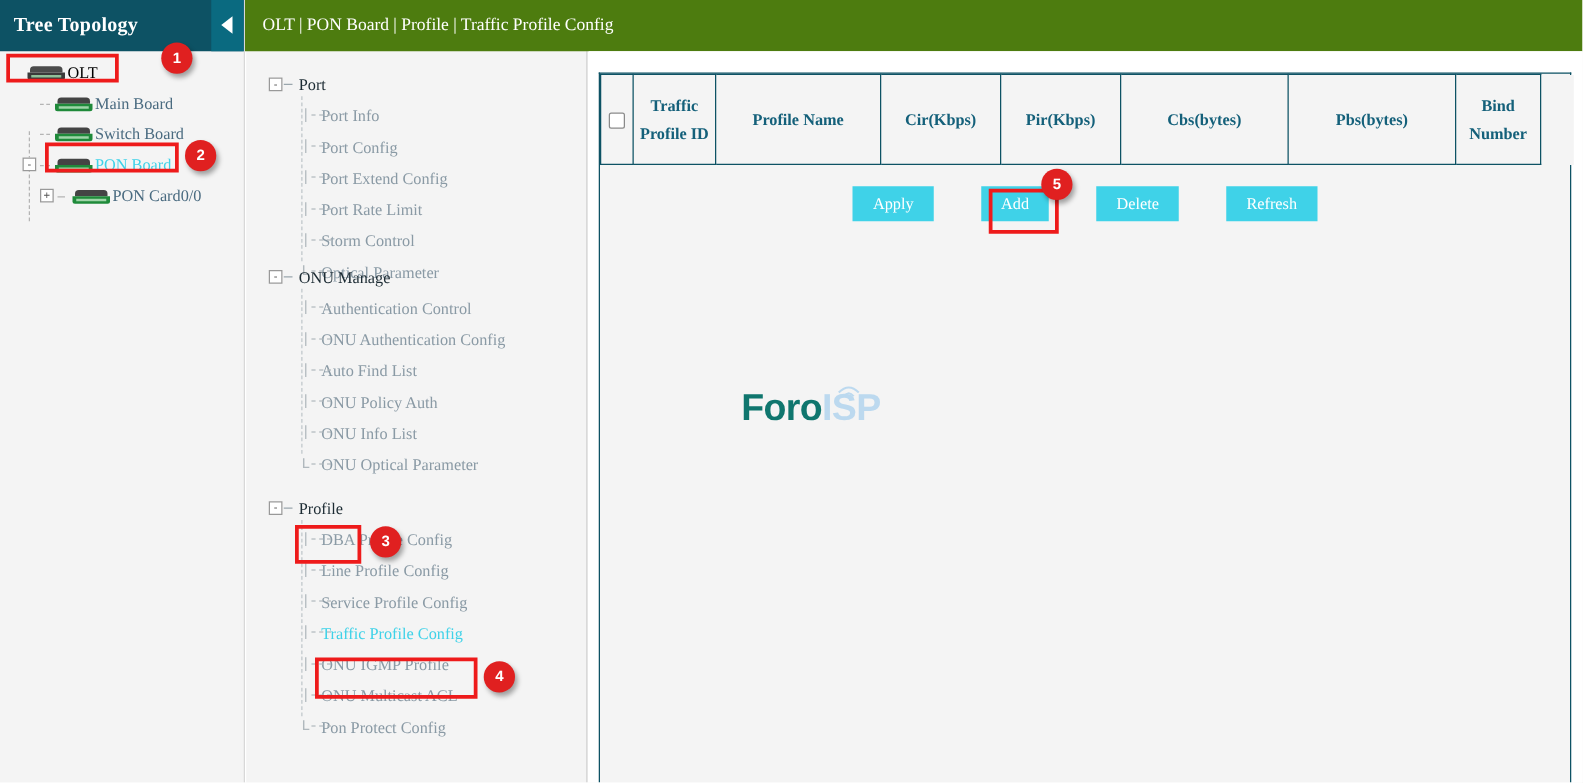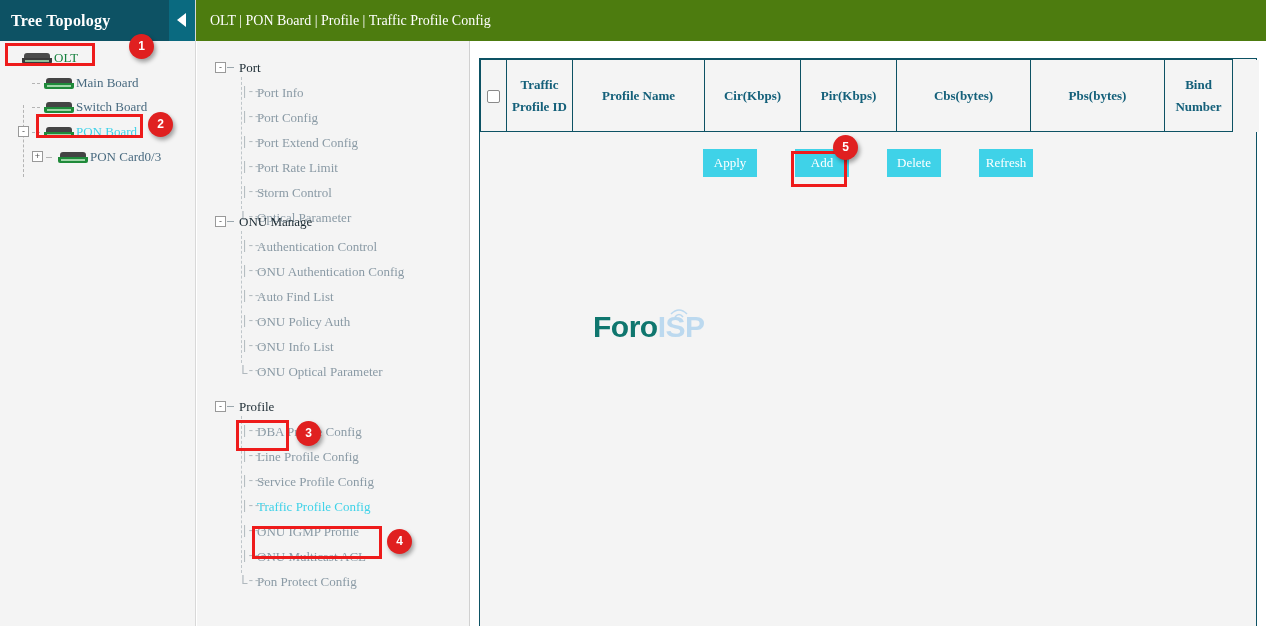--- a/index.html
+++ b/index.html
@@ -41,21 +41,21 @@
     width: 0; height: 0;
     border-top: 7px solid transparent;
     border-bottom: 7px solid transparent;
     border-right: 9px solid #ffffff;
   }
   #tree-body { position: relative; padding-top: 4px; }
 
   .tnode { position: relative; height: 24px; line-height: 24px; font-size: 13px; white-space: nowrap; }
   .tnode .lbl { color: #4a6b80; }
   .tnode.sel .lbl { color: #3fd2e8; }
-  .tnode.root .lbl { color: #15803d; }
+  .tnode.root .lbl { color: #000000; }
 
   .dev-ico {
     display: inline-block; position: relative;
     width: 30px; height: 11px; vertical-align: -2px; margin-right: 2px;
   }
   .dev-ico .top {
     position: absolute; left: 2px; top: 0; width: 26px; height: 5px;
     background: #4b4b4b; border-radius: 3px 3px 0 0;
   }
   .dev-ico .bot {
@@ -136,21 +136,21 @@
   .th2 span { display: block; }
 
   #btnbar { position: absolute; left: 0; top: 90px; width: 100%; text-align: center; }
   .btn {
     display: inline-block;
     background: #3fd2e8;
     color: #ffffff;
     font-size: 13px;
     font-family: "Liberation Serif", serif;
     border: none;
-    padding: 6px 4px;
+    padding: 6px 16px;
     margin: 0 17px;
     cursor: pointer;
     min-width: 54px;
   }
 
   #watermark {
     position: absolute; left: 113px; top: 251px;
     font-family: "Liberation Sans", sans-serif;
     font-size: 30px; font-weight: bold;
     letter-spacing: -.5px;
@@ -222,21 +222,21 @@
         <span class="dev-ico green">
           <span class="top"></span><span class="bot"></span><span class="strip"></span>
         </span><span class="lbl">PON Board</span>
       </div>
 
       <div class="tnode" style="padding-left:58px;">
         <span class="tog" style="left:32px; top:6px;">+</span>
         <span class="hline" style="left:46px; top:12px; width:6px;"></span>
         <span class="dev-ico green">
           <span class="top"></span><span class="bot"></span><span class="strip"></span>
-        </span><span class="lbl">PON Card0/3</span>
+        </span><span class="lbl">PON Card0/0</span>
       </div>
     </div>
   </div>
 
   <div id="menu-panel">
 
     <div style="position:absolute; left:0; top:14px; width:100%;">
       <div class="mtrunk" style="top:22px; height:132px;"></div>
       <div class="mgroup-head">
         <span class="tog">-</span>

